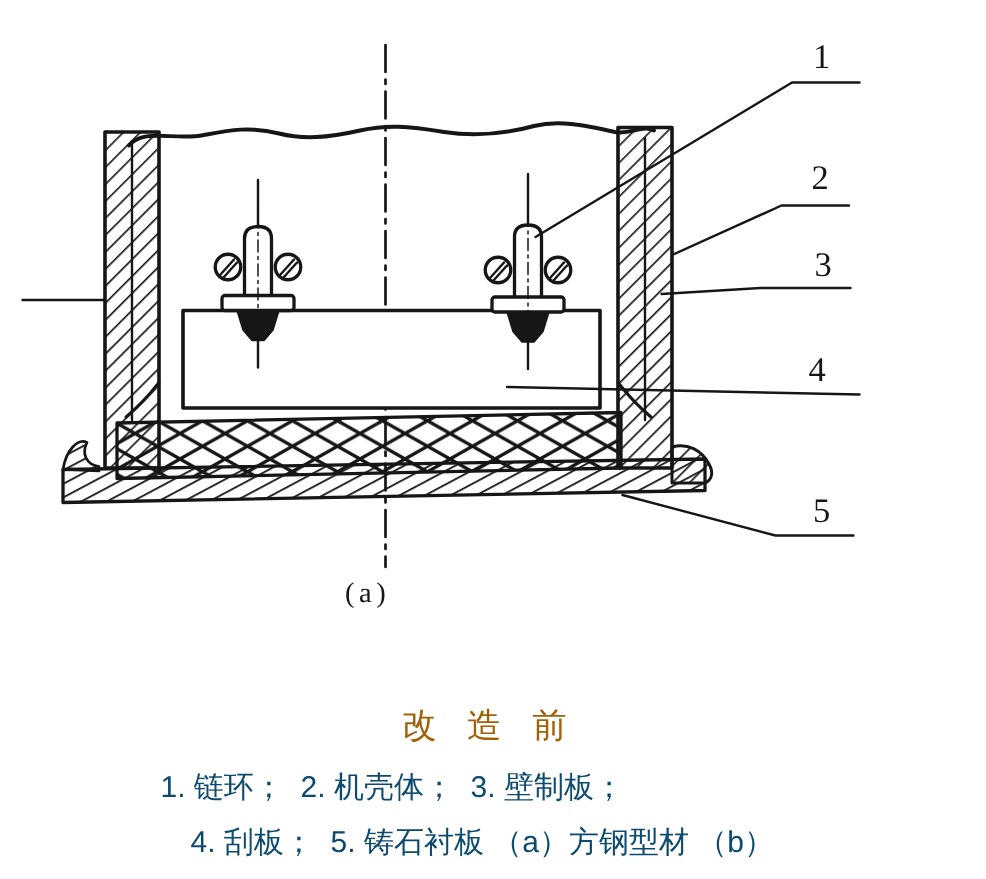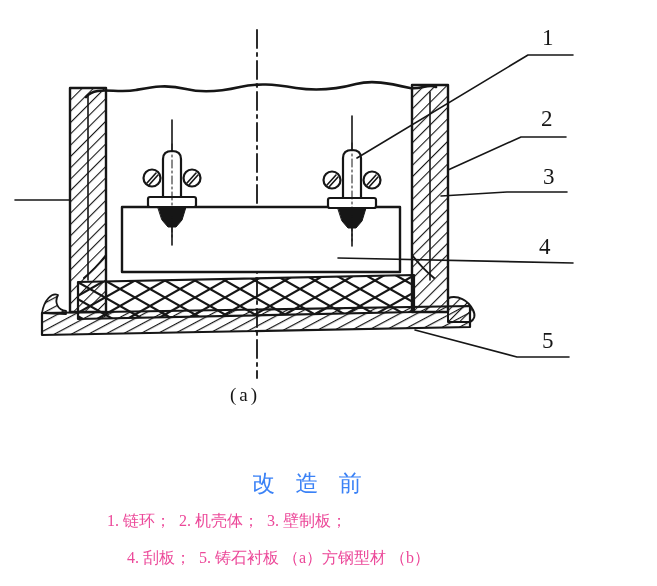--- a/index.html
+++ b/index.html
@@ -3,28 +3,28 @@
 <meta charset="utf-8">
 <style>
   html,body { margin:0; padding:0; }
   body {
     width:657px; height:586px; position:relative;
     background:#ffffff; overflow:hidden;
     font-family:"Liberation Sans", sans-serif;
   }
   .drawing { position:absolute; left:0; top:0; }
   .caption-title {
-    position:absolute; left:252px; top:468px;
-    font-size:23px; letter-spacing:7px; color:#3b82f6;
+    position:absolute; left:268px; top:468px;
+    font-size:23px; letter-spacing:7px; color:#a16207;
     font-family:"Liberation Sans", sans-serif;
   }
   .legend-line {
     position:absolute; left:107px;
-    font-size:16px; color:#ec4899; white-space:pre;
-    font-family:Liberation Serif, serif;
+    font-size:20px; color:#0c4a6e; white-space:pre;
+    font-family:Liberation Sans, sans-serif;
   }
   .legend-1 { top:511px; }
   .legend-2 { top:548px;margin-left:20px; }
   .callout-num {
     font-family:"Liberation Serif", serif;
     font-size:23px; fill:#161616;
   }
   .sublabel {
     font-family:"Liberation Serif", serif;
     font-size:19px; letter-spacing:3px; fill:#161616;

